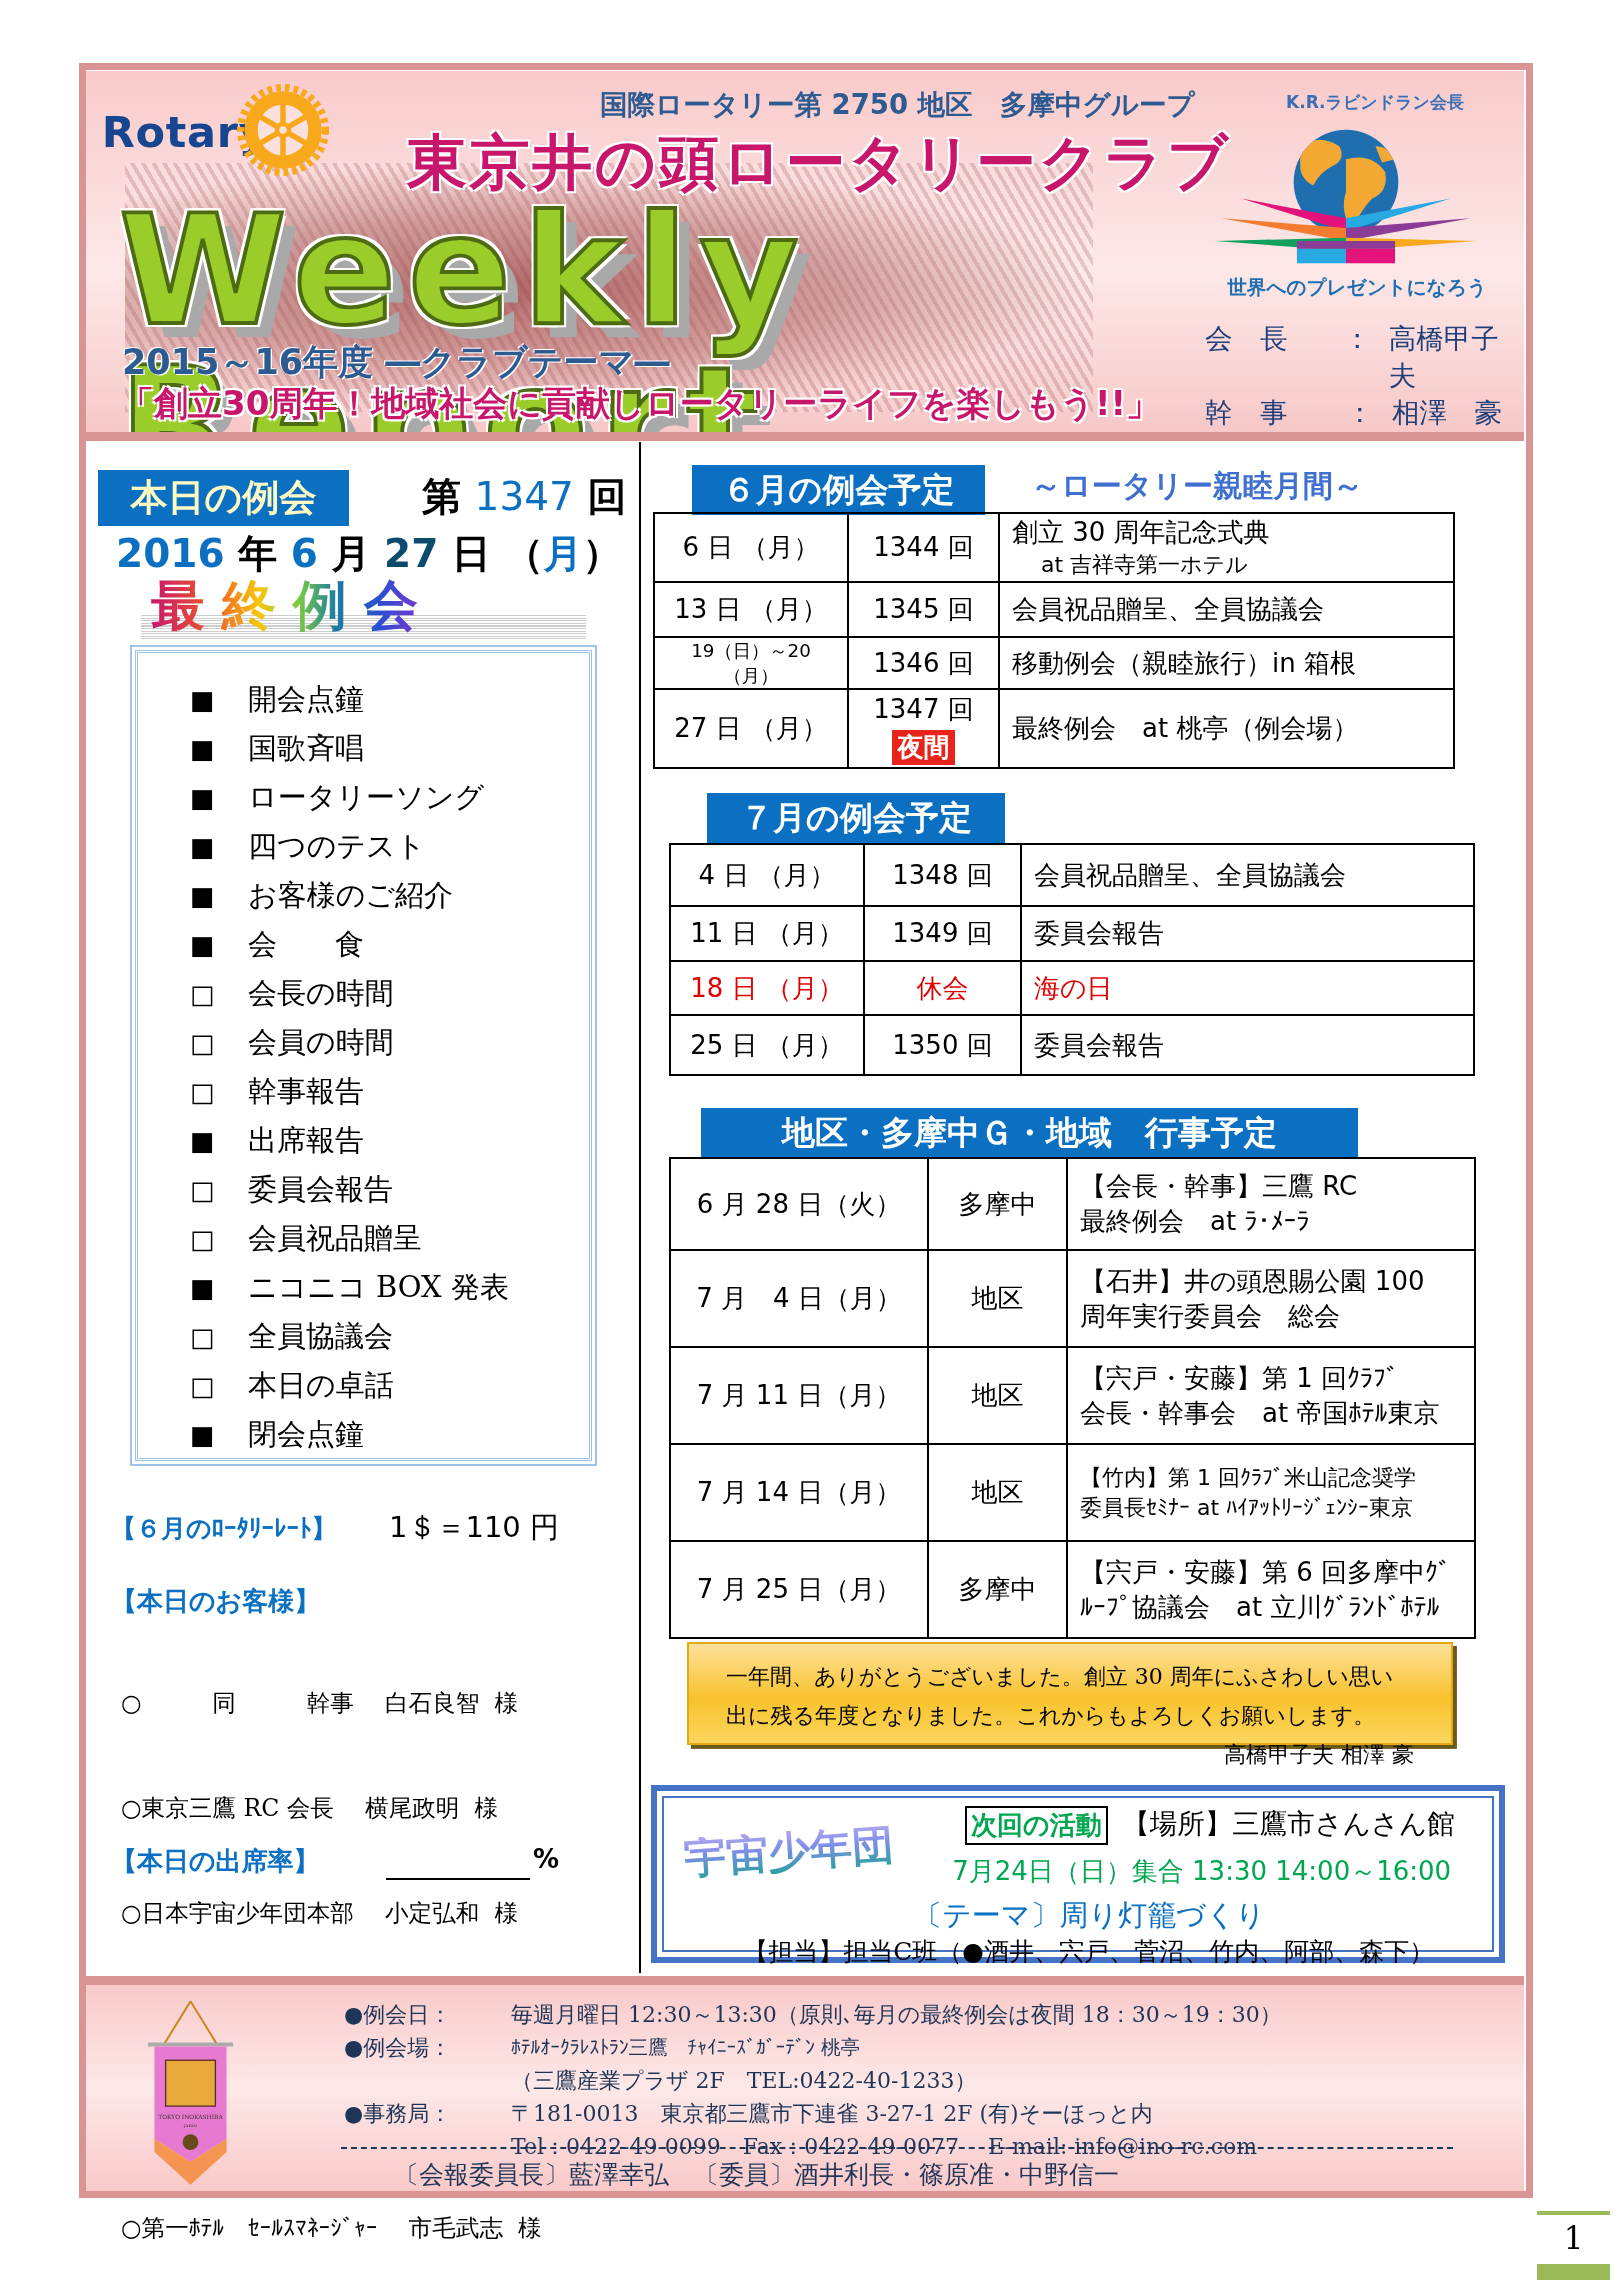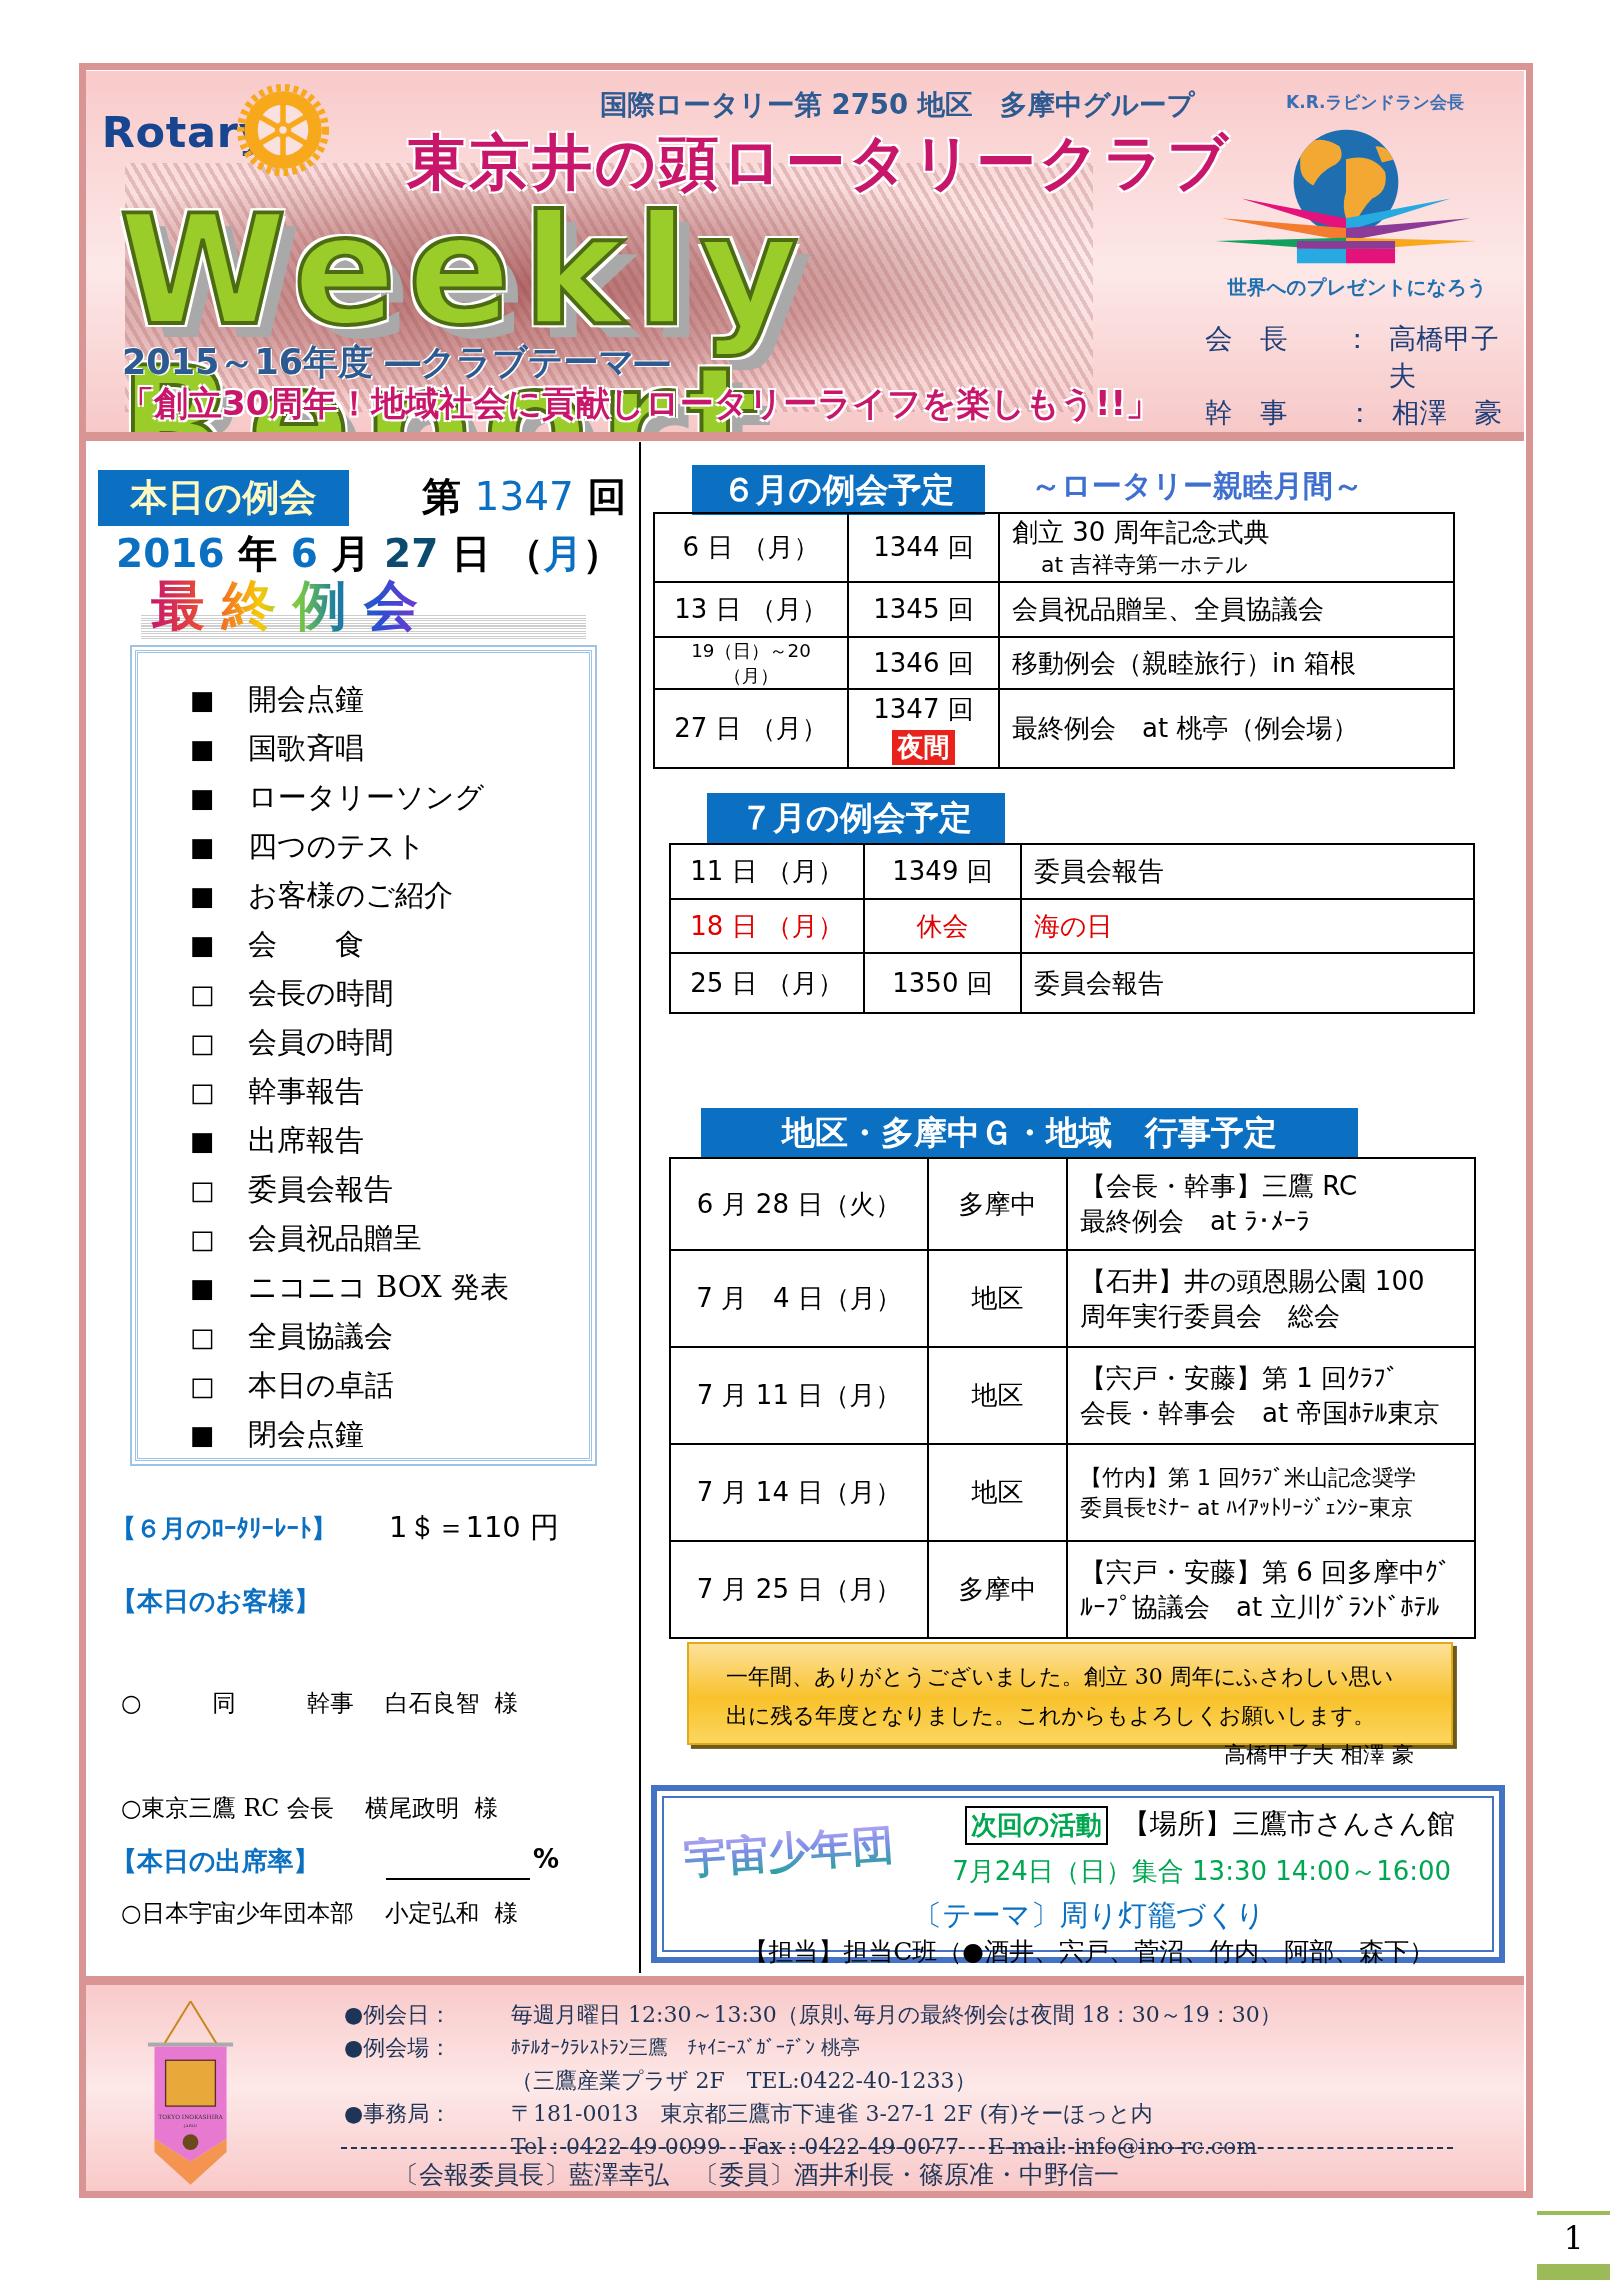--- a/index.html
+++ b/index.html
@@ -402,20 +402,21 @@
 <div class="rate">【６月のﾛｰﾀﾘｰﾚｰﾄ】</div>
 <div class="rate-val">1＄＝110 円</div>
 
 <div class="guests-title">【本日のお客様】</div>
 <div class="guests">
   <div>○　　　同　　　幹事　 白石良智  様</div>
   <div>○東京三鷹 RC 会長　 横尾政明  様</div>
   <div>○日本宇宙少年団本部　 小定弘和  様</div>
   <div>○ｻｲｴﾝｽｷｯｽﾞみたか分団長　 唐崎健嗣  様</div>
   <div>○　　　 同　　  リーダー　原 正  様</div>
+  <div>○第一ﾎﾃﾙ　ｾｰﾙｽﾏﾈｰｼﾞｬｰ　 市毛武志  様</div>
 </div>
 
 <div class="attend">【本日の出席率】</div>
 <div class="attend-line"></div>
 <div class="attend-pct">%</div>
 
 <div class="sec-label" style="left:692px; top:465px; width:293px; height:50px;">６月の例会予定</div>
 <div class="month-sub">～ロータリー親睦月間～</div>
 <table class="sched" style="left:653px; top:512px; width:802px;">
   <colgroup>
@@ -454,20 +455,25 @@
   </table>
 
 <div class="sec-label" style="left:707px; top:793px; width:298px; height:50px;">７月の例会予定</div>
 <table class="sched" style="left:669px; top:843px; width:806px;">
   <colgroup>
       <col style="width:194px">
       <col style="width:157px">
       <col>
     </colgroup>
   <tbody>
+      <tr style="height:62px">
+    <td class="c-date">4 日 （月）</td>
+    <td class="c-no">1348 回</td>
+    <td class="c-desc">会員祝品贈呈、全員協議会</td>
+  </tr>
   <tr style="height:55px">
     <td class="c-date">11 日 （月）</td>
     <td class="c-no">1349 回</td>
     <td class="c-desc">委員会報告</td>
   </tr>
   <tr style="height:54px" class="red">
     <td class="c-date red">18 日 （月）</td>
     <td class="c-no red">休会</td>
     <td class="c-desc red">海の日</td>
   </tr>

